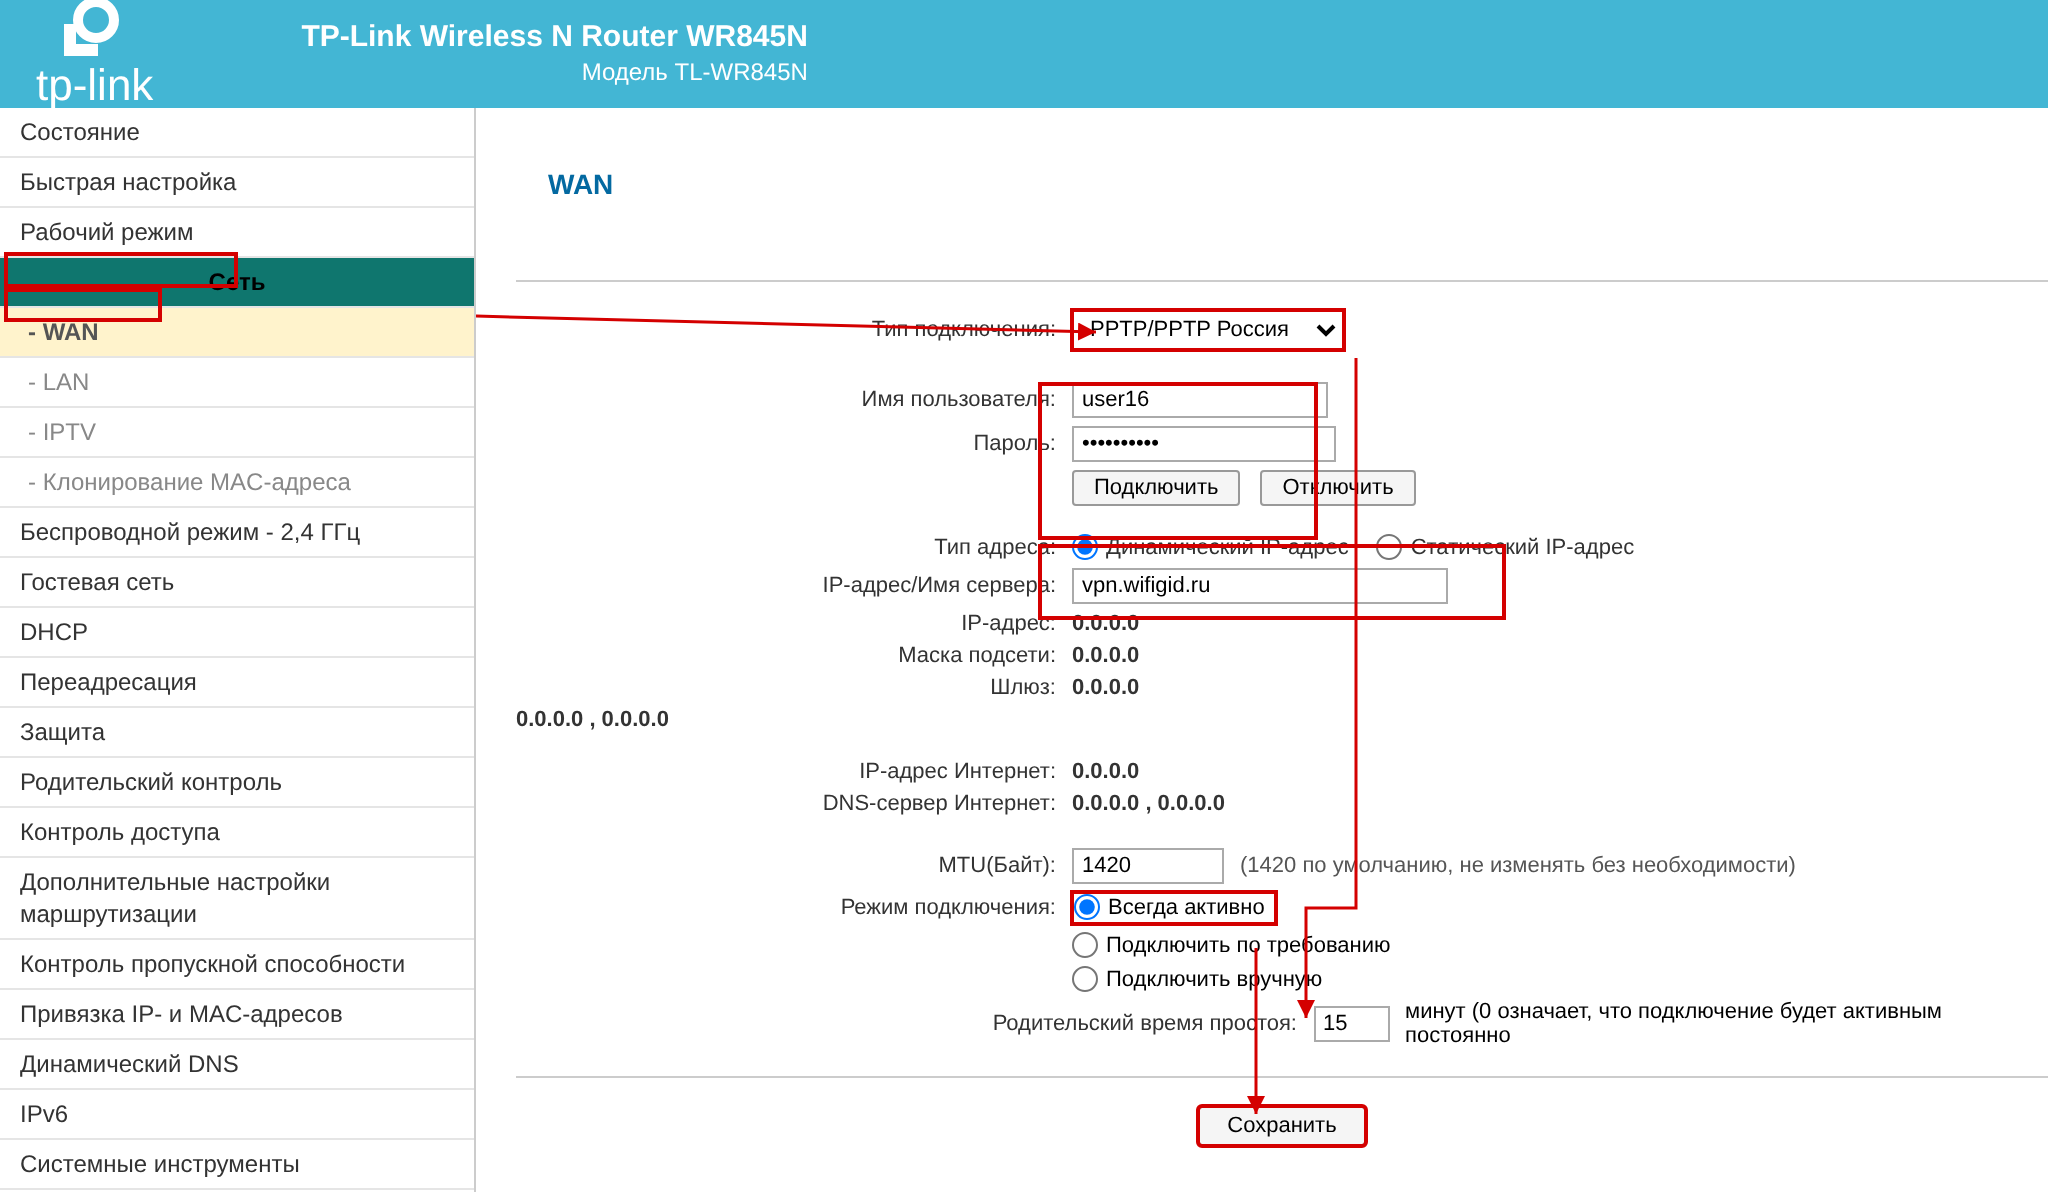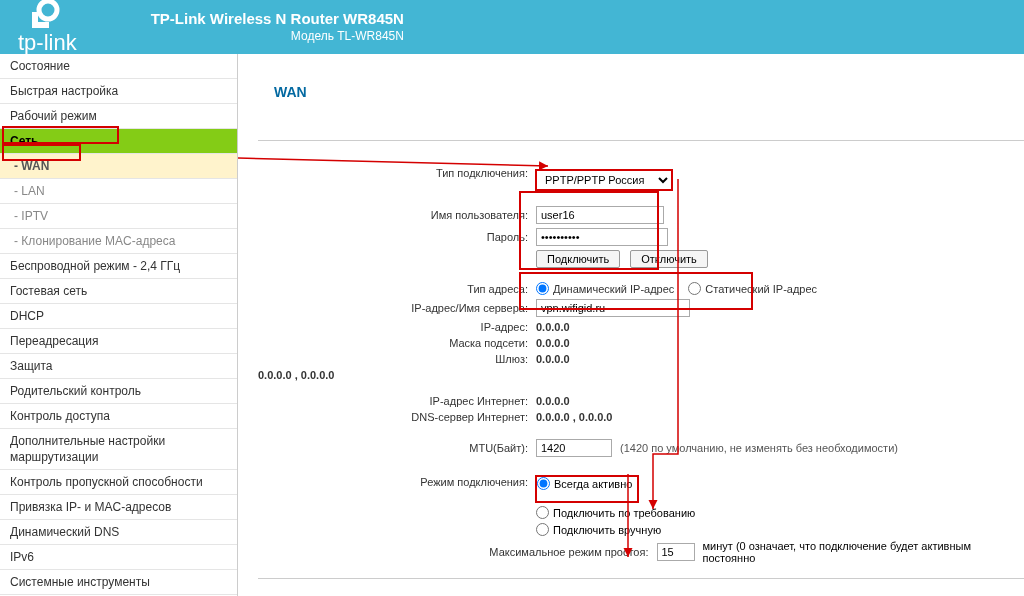--- a/index.html
+++ b/index.html
@@ -8,32 +8,32 @@
   .logo { display: flex; align-items: center; margin-right: 74px; flex-direction: column; }
   .logo-icon { width: 32px; height: 32px; margin-right: 6px; position: relative; }
   .logo-text { font-size: 22px; font-weight: 400; }
   .header-titles { line-height: 1.3; }
   .header-title { font-size: 15px; font-weight: bold; }
   .header-sub { font-size: 12px; text-align: right; }
   .layout { display: flex; height: calc(100% - 54px); }
   .sidebar { width: 238px; background: #fff; border-right: 1px solid #ccc; overflow-y: auto; }
   .sidebar-item { padding: 4px 10px; border-bottom: 1px solid #e5e5e5; cursor: pointer; color: #333; font-size: 12px; line-height: 16px; position: relative; }
   .sidebar-item.sub { padding-left: 14px; color: #888; }
-  .sidebar-item.active { background: #84cc16; color: #000; font-weight: bold; }
+  .sidebar-item.active { background: #0f766e; color: #000; font-weight: bold; text-align: center; }
   .sidebar-item.sub-active { background: #fff3cc; color: #555; font-weight: bold; }
   .content { flex: 1; padding: 30px 0 0 20px; position: relative; overflow: hidden; }
   .page-title { color: #0369a1; font-size: 14px; font-weight: bold; margin-bottom: 40px; margin-left: 16px; }
   .hr { border: none; border-top: 1px solid #ccc; margin: 8px 0 14px 0; width: 100%; }
   .form-row { display: flex; align-items: center; margin-bottom: 4px; font-size: 11px; }
   .form-label { width: 278px; text-align: right; padding-right: 8px; color: #333; }
   .form-value { color: #333; }
   .form-value b { font-weight: bold; }
   select, input[type="text"], input[type="password"] { font-size: 11px; padding: 2px 4px; border: 1px solid #aaa; background: #fff; }
   .btn { font-size: 11px; padding: 2px 10px; border: 1px solid #999; background: #f5f5f5; cursor: pointer; border-radius: 2px; }
-  .highlight-box { outline: 2px solid #d40000; outline-offset: -1px; margin-top: 15px; }
+  .highlight-box { outline: 2px solid #d40000; outline-offset: -1px; }
   .arrow-svg { position: absolute; pointer-events: none; }
   .mtu-hint { font-size: 11px; color: #555; margin-left: 8px; }
   .radio-wrap { display: flex; align-items: center; gap: 4px; }
 </style>
 </head>
 <body>
 
 <div class="header">
   <div class="logo">
     <div class="logo-icon">
@@ -110,21 +110,21 @@
       <div class="radio-wrap form-value">
         <input type="radio" checked="" style="">
         <span>Динамический IP-адрес</span>
         <span style="width:6px"></span>
         <input type="radio" style="">
         <span>Статический IP-адрес</span>
       </div>
     </div>
     <div class="form-row">
       <div class="form-label">IP-адрес/Имя сервера:</div>
-      <input type="text" style="width: 154px;" value="vpn.wifigid.ru">
+      <input type="text" style="width: 188px;" value="vpn.wifigid.ru">
     </div>
     <div class="form-row">
       <div class="form-label">IP-адрес:</div>
       <div class="form-value"><b>0.0.0.0</b></div>
     </div>
     <div class="form-row">
       <div class="form-label">Маска подсети:</div>
       <div class="form-value"><b>0.0.0.0</b></div>
     </div>
     <div class="form-row">
@@ -145,41 +145,41 @@
     </div>
     <div style="height:12px"></div>
 
     <div class="form-row">
       <div class="form-label">MTU(Байт):</div>
       <input type="text" style="width: 76px;" value="1420">
       <span class="mtu-hint">(1420 по умолчанию, не изменять без необходимости)</span>
     </div>
     <div class="form-row">
       <div class="form-label">Режим подключения:</div>
-      <div class="radio-wrap highlight-box" style="padding:1px 6px 12px 1px">
+      <div class="radio-wrap highlight-box" style="padding:1px 6px 2px 1px">
         <input type="radio" checked="" style="">
         <span>Всегда активно</span>
       </div>
     </div>
     <div class="form-row">
       <div class="form-label"></div>
       <div class="radio-wrap">
         <input type="radio" style="">
         <span>Подключить по требованию</span>
       </div>
     </div>
     <div class="form-row">
       <div class="form-label"></div>
       <div class="radio-wrap">
         <input type="radio" style="">
         <span>Подключить вручную</span>
       </div>
     </div>
     <div class="form-row">
-      <div class="form-label" style="width:402px">Максимальное режим простоя:</div>
+      <div class="form-label" style="width:402px">Родительский время простоя:</div>
       <input type="text" style="width: 38px;" value="15">
       <span style="margin-left:8px;font-size:11px">минут (0 означает, что подключение будет активным постоянно</span>
     </div>
 
     <hr class="hr" style="margin-top:14px">
     <div style="text-align:center;margin-top:6px">
       <button class="btn highlight-box" style="padding:3px 14px">Сохранить</button>
     </div>
 
     <svg class="arrow-svg" style="left:-240px;top:80px;width:560px;height:40px">

